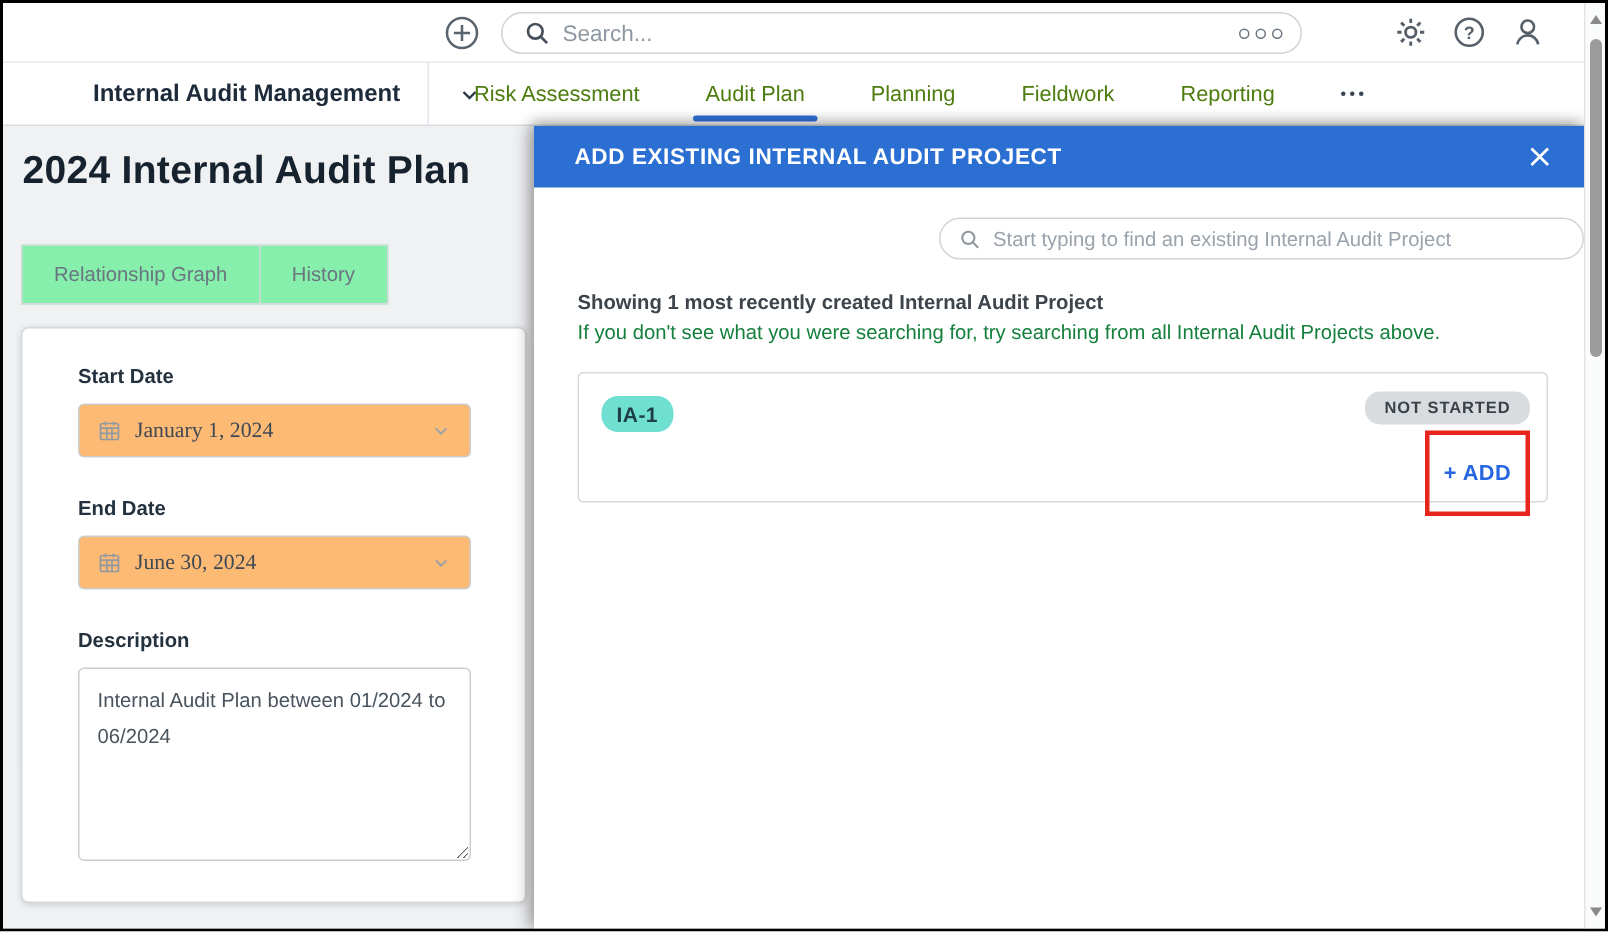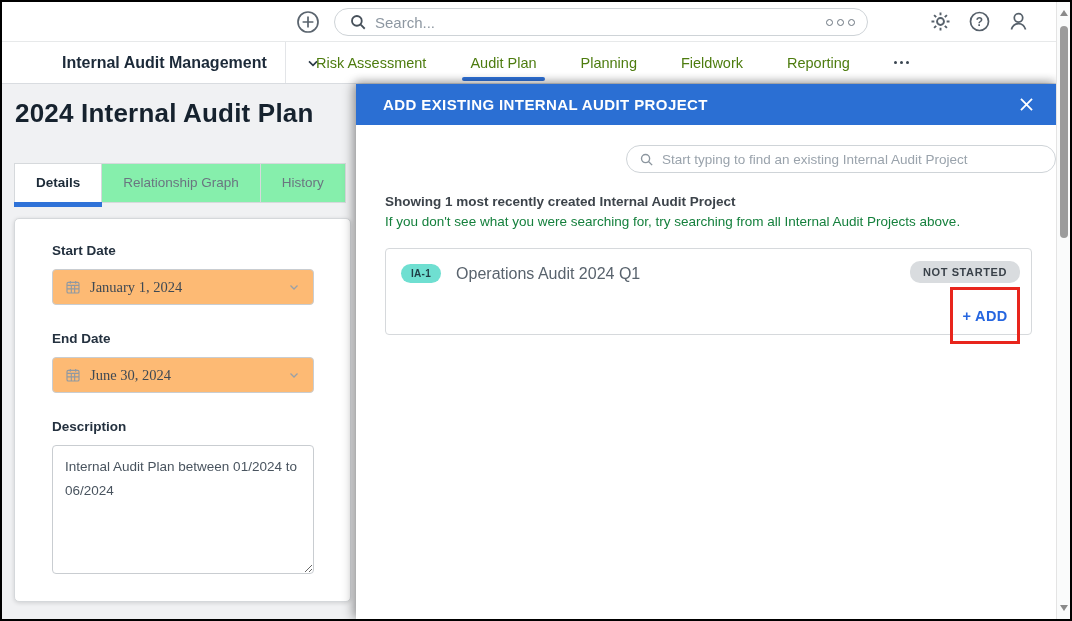--- a/index.html
+++ b/index.html
@@ -57,21 +57,21 @@
   .modal-search-row { display:flex; justify-content:flex-end; }
   .modal-search { width:430px; height:28px; border:1px solid #cfd4d8; border-radius:14px; display:flex; align-items:center; padding:0 12px; background:#fff; }
   .modal-search .mag { width:15px; height:15px; color:#8b959e; flex:0 0 auto; }
   .modal-search input { border:none; outline:none; flex:1; margin-left:8px; font-size:13.5px; color:#3c4650; font-family:inherit; background:transparent; }
   .modal-search input::placeholder { color:#9aa3ac; }
   .results-summary { margin:21px 28px 0 29px; font-size:13.5px; font-weight:700; color:#3d444b; }
   .results-hint { margin:5px 28px 0 29px; font-size:13.5px; color:#15803d; }
 
   .result-card { position:relative; margin:19px 24px 0 29px; height:87px; border:1px solid #d6d9dc; border-radius:4px; background:#fff; }
   .result-main { display:flex; align-items:center; gap:15px; padding:15px 0 0 15px; }
-  .id-badge { background:#6fdfd1; color:#1f3d46; font-size:10px; font-weight:700; padding:4px 10px; border-radius:11px; letter-spacing:.3px; }
+  .id-badge { background:#6fdfd1; color:#1f3d46; font-size:14px; font-weight:700; padding:4px 10px; border-radius:11px; letter-spacing:.3px; }
   .result-name { font-size:16px; color:#59636d; }
   .status-badge { position:absolute; right:11px; top:12px; background:#d9dcdf; color:#394149; font-size:11px; font-weight:700; letter-spacing:.6px; padding:5px 13px; border-radius:10px; }
   .annotation-box { position:absolute; right:11px; top:38px; width:70px; height:57px; border:3px solid #e8251c; display:flex; align-items:center; justify-content:center; }
   .add-link { color:#2666e0; font-size:14.5px; font-weight:600; cursor:pointer; letter-spacing:.3px; }
 
   
   .scrollbar { position:absolute; top:0; right:0; bottom:0; width:14px; background:#fafbfb; border-left:1px solid #e4e4e4; z-index:9; }
   .sb-up { position:absolute; top:8px; left:3px; width:0; height:0; border-left:4px solid transparent; border-right:4px solid transparent; border-bottom:6px solid #8a8a8a; cursor:pointer; }
   .sb-down { position:absolute; bottom:8px; left:3px; width:0; height:0; border-left:4px solid transparent; border-right:4px solid transparent; border-top:6px solid #8a8a8a; cursor:pointer; }
   .sb-thumb { position:absolute; top:24px; left:3px; width:8px; height:212px; border-radius:4px; background:#9c9c9c; cursor:pointer; }
@@ -144,21 +144,20 @@
           <i></i>
           <i></i>
         </div>
     </div>
   </div>
 
   <div class="page">
     <div class="page-title">2024 Internal Audit Plan</div>
 
     <div class="tabs">
-      <div class="tab active">Details</div>
       <div class="tab">Relationship Graph</div>
       <div class="tab">History</div>
     </div>
 
     <div class="panel">
       <div class="fgroup">
         <div class="field-label">Start Date</div>
         <div class="field">
           <span class="cal">
             <svg viewBox="0 0 24 24" fill="none" stroke="currentColor" stroke-width="1.7">
@@ -217,21 +216,20 @@
             </span>
             <input type="text" placeholder="Start typing to find an existing Internal Audit Project" style="">
           </div>
         </div>
         <div class="results-summary">Showing 1 most recently created Internal Audit Project</div>
         <div class="results-hint">If you don't see what you were searching for, try searching from all Internal Audit Projects above.</div>
 
         <div class="result-card">
           <div class="result-main">
             <span class="id-badge">IA-1</span>
-            <span class="result-name">Operations Audit 2024 Q1</span>
           </div>
           <span class="status-badge">NOT STARTED</span>
           <div class="annotation-box">
             <span class="add-link">+ ADD</span>
           </div>
         </div>
       </div>
     </div>
   </div>
 

